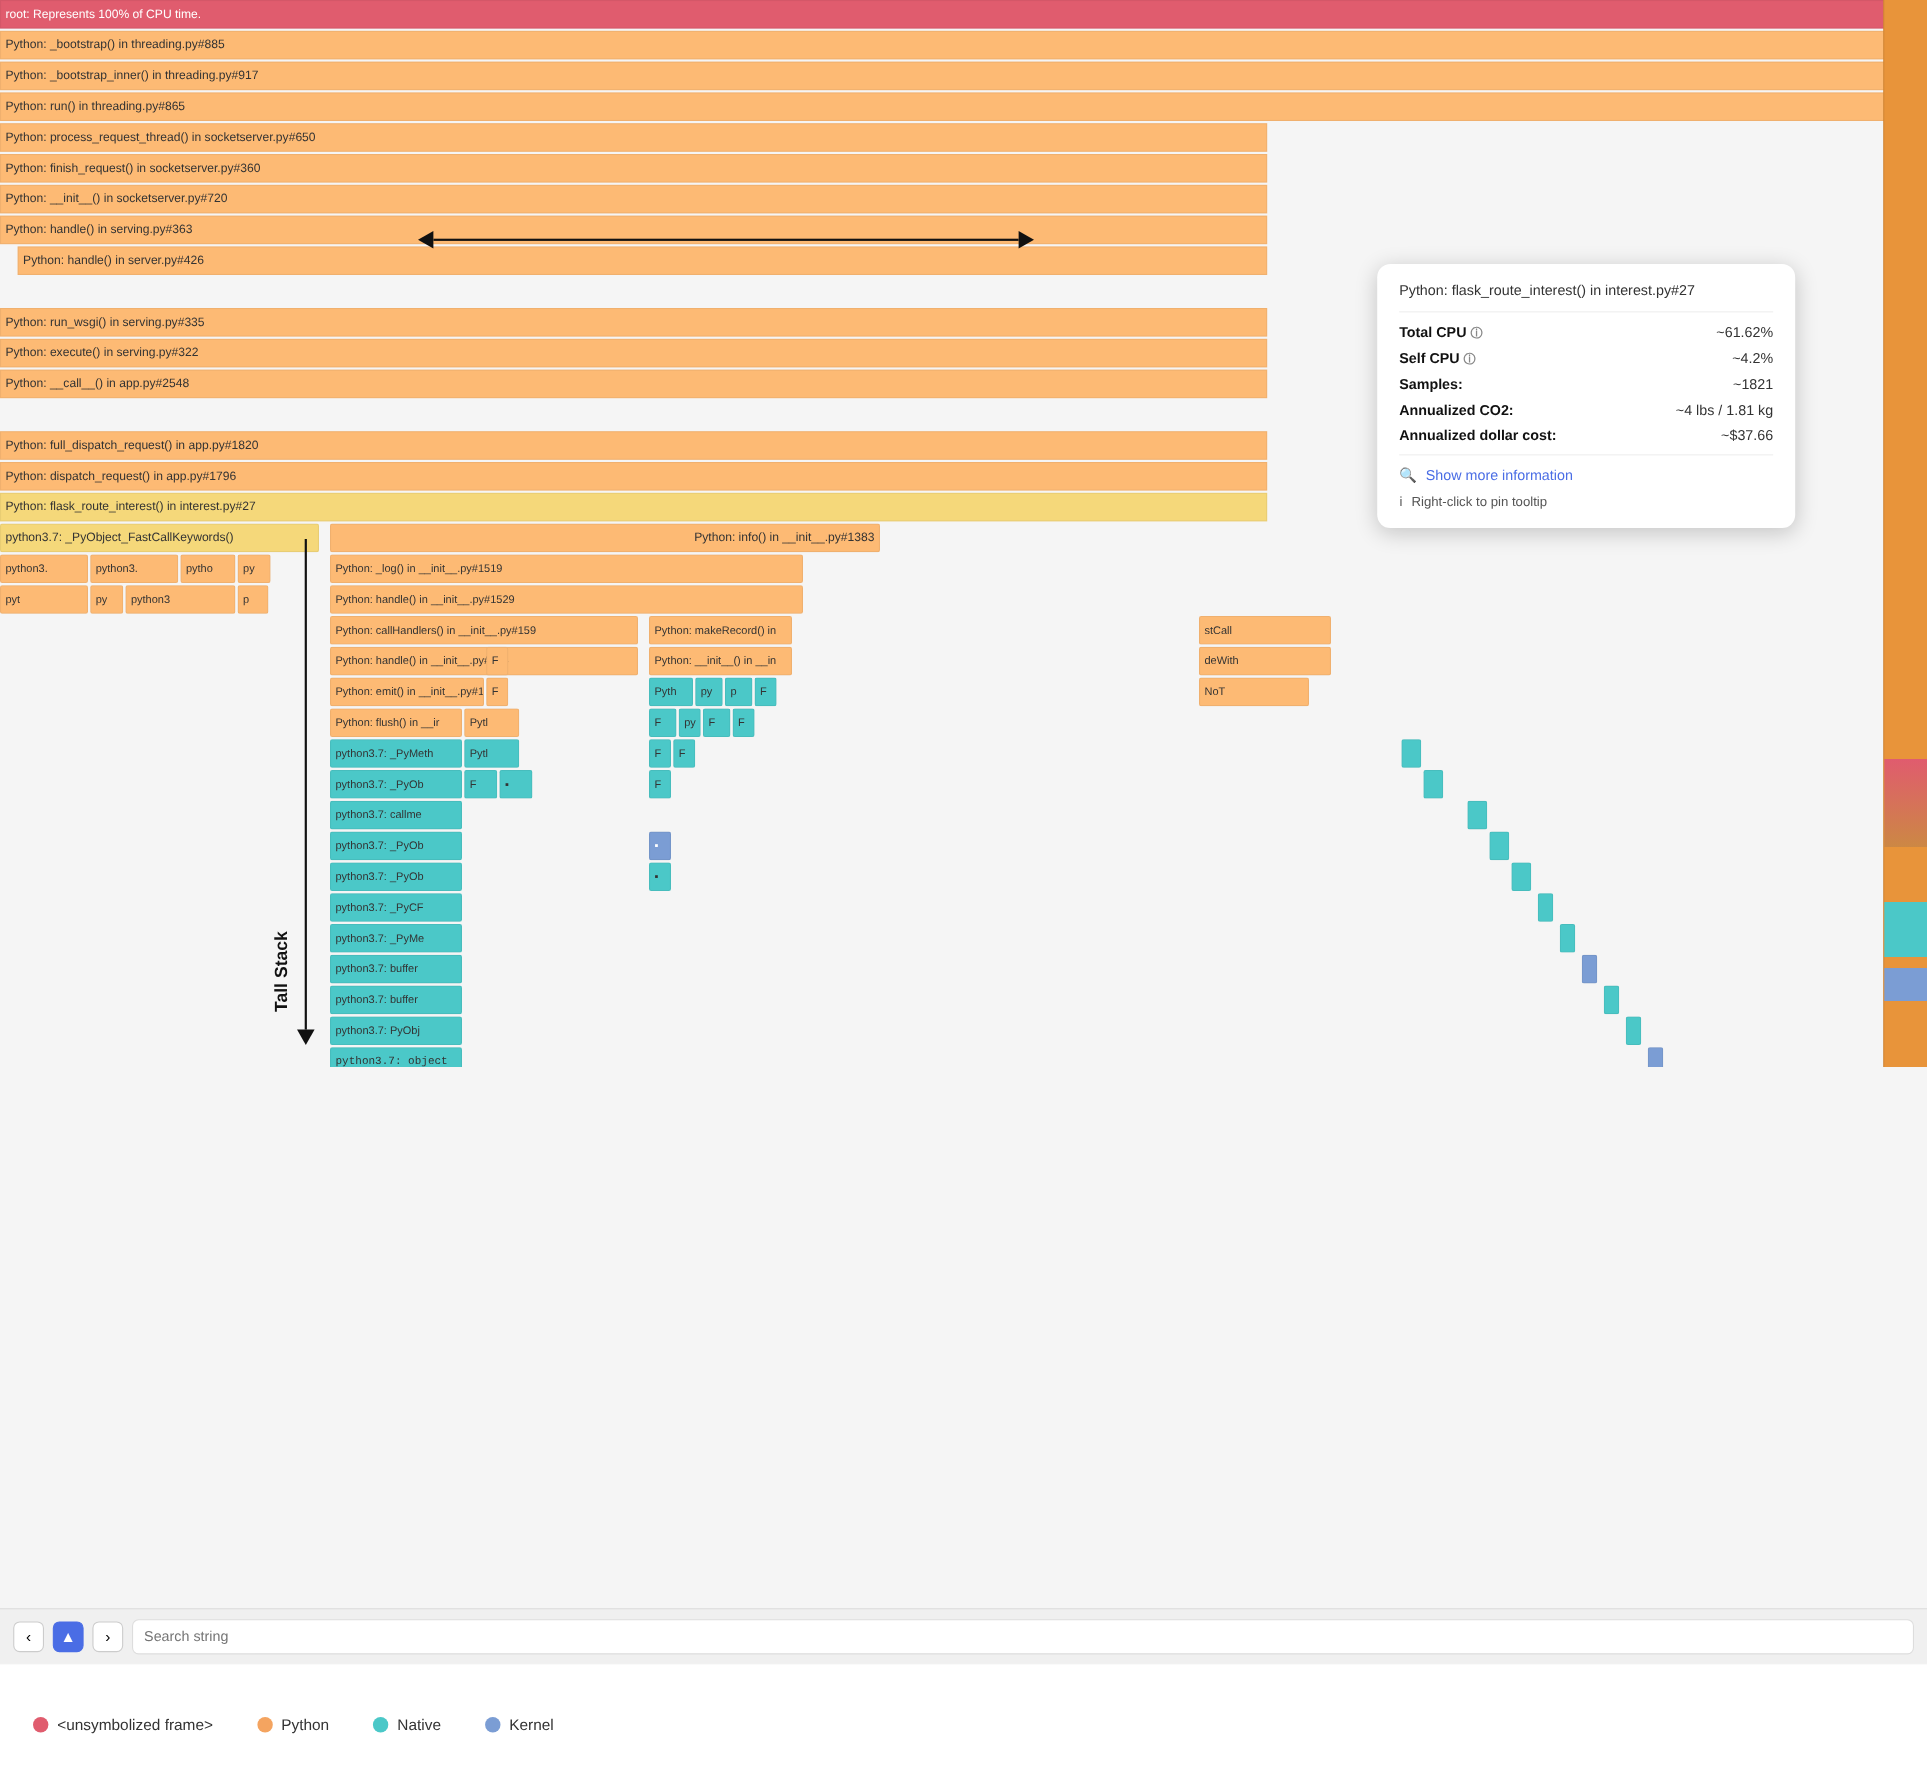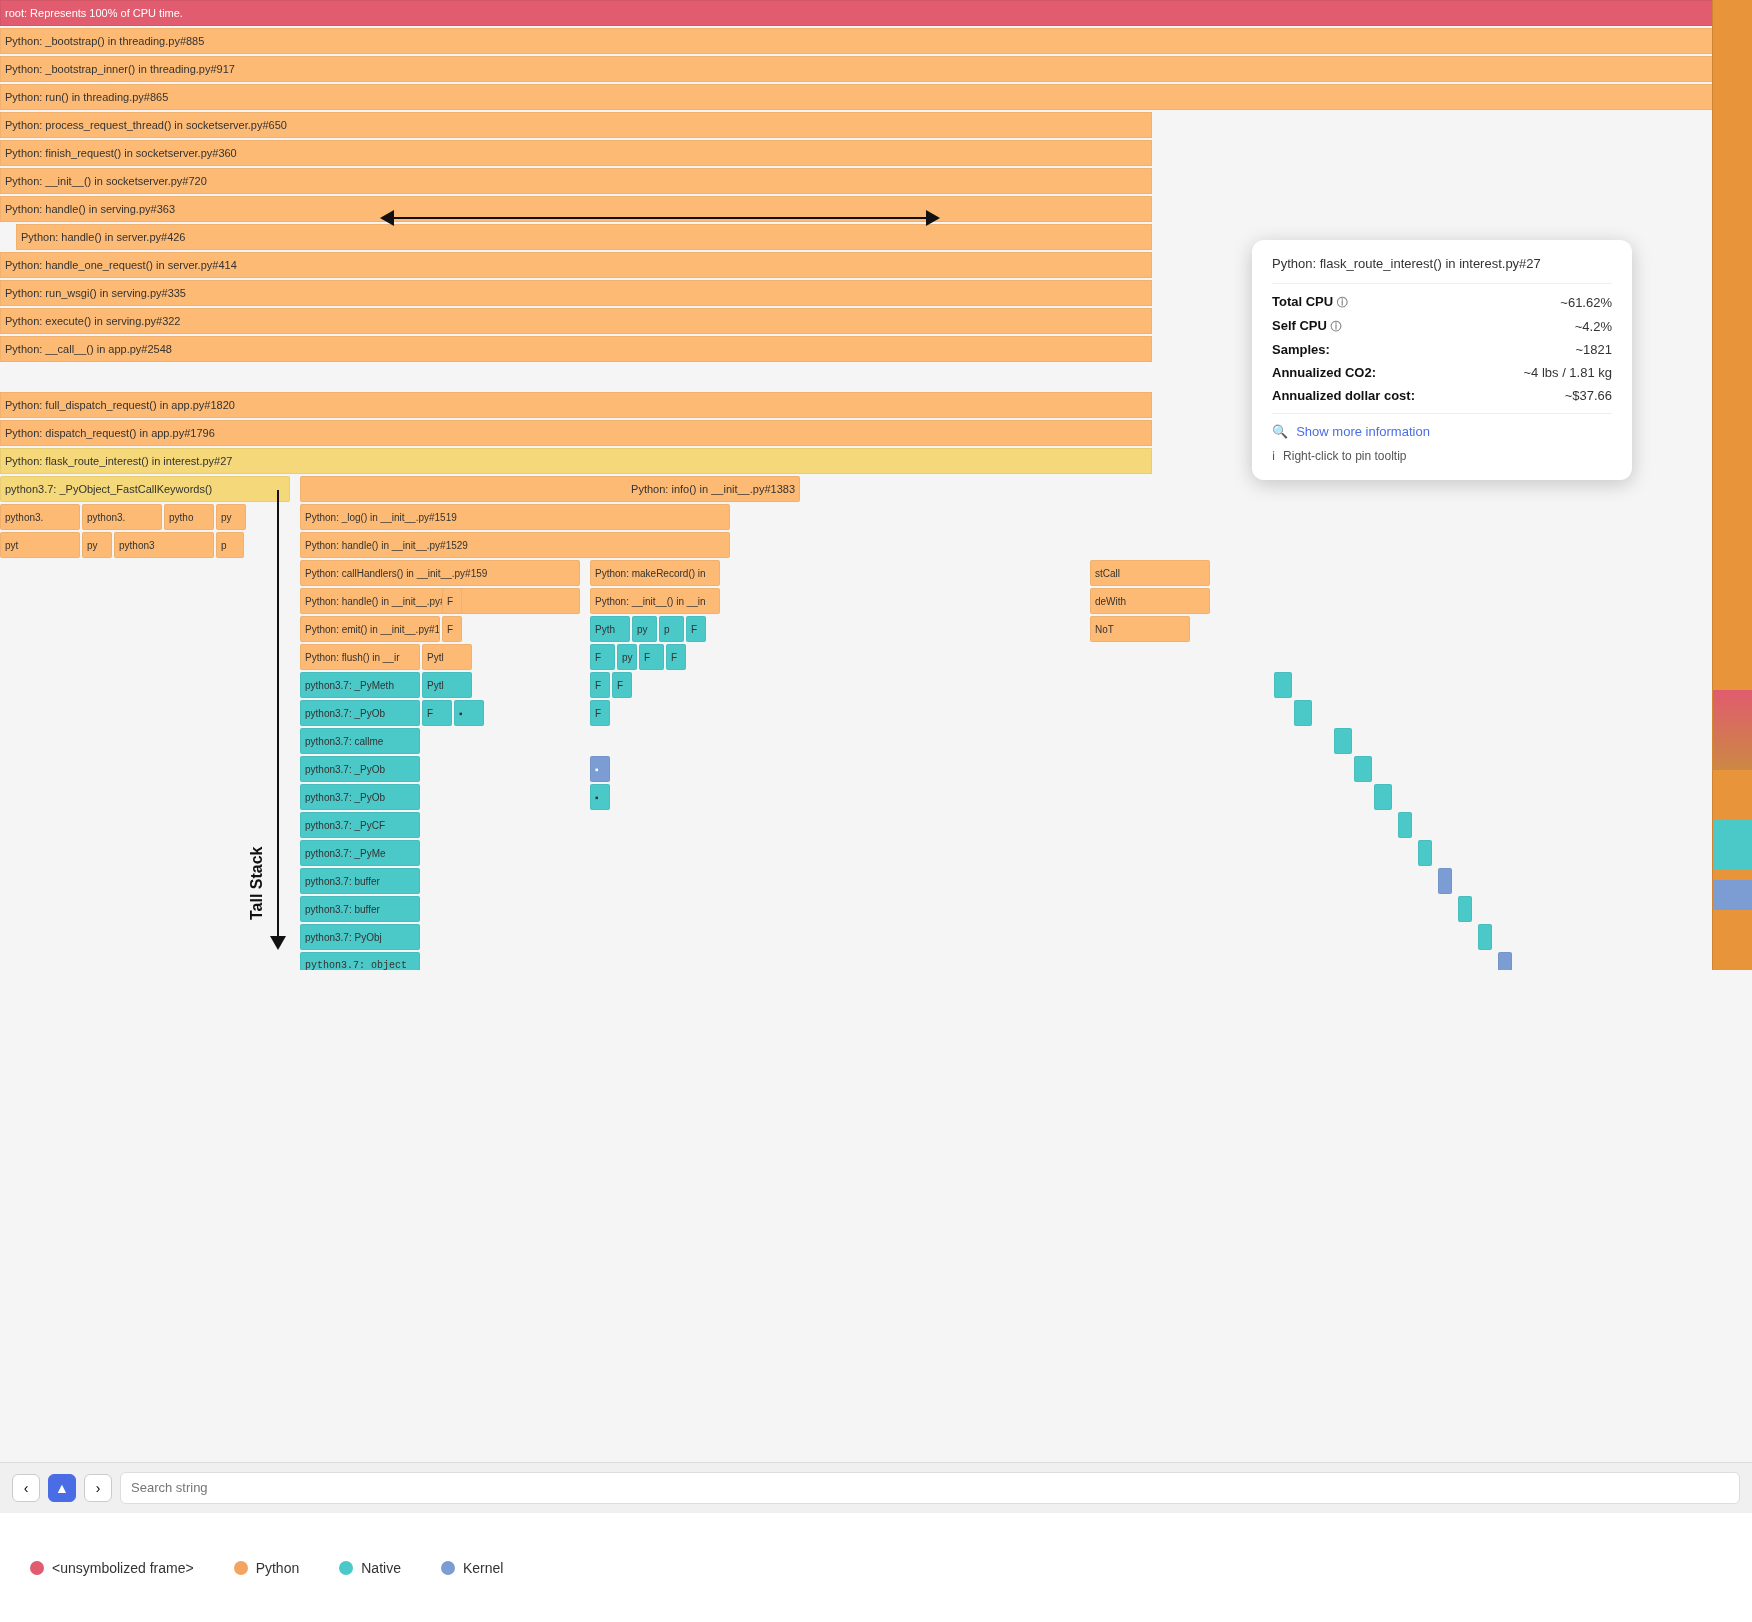--- a/index.html
+++ b/index.html
@@ -119,21 +119,20 @@
     .tooltip-title {
       font-size: 13px;
       color: #333;
       margin-bottom: 12px;
     }
     .tooltip-row {
       display: flex;
       justify-content: space-between;
       margin-bottom: 8px;
       font-size: 13px;
-      align-items: center;
     }
     .tooltip-label { font-weight: 700; color: #111; }
     .tooltip-value { color: #333; }
     .tooltip-divider { border: none; border-top: 1px solid #eee; margin: 10px 0; }
     .tooltip-show-more {
       display: flex;
       align-items: center;
       gap: 8px;
       color: #4a6de5;
       font-size: 13px;
@@ -264,23 +263,20 @@
     <span>Python: finish_request() in socketserver.py#360</span>
   </div>
   <div class="row-full flame-cell python" style="top:168px; left:0; right:600px; position:absolute; border-radius:0;">
     <span>Python: __init__() in socketserver.py#720</span>
   </div>
   <div class="row-full flame-cell python" style="top:196px; left:0; right:600px; position:absolute; border-radius:0;">
     <span>Python: handle() in serving.py#363</span>
   </div>
   <div class="row-full flame-cell python" style="top:224px; left:16px; right:600px; position:absolute; border-radius:0;align-items:center;">
     <span>Python: handle() in server.py#426</span>
-  </div>
-  <div class="row-full flame-cell python" style="top:252px; left:0; right:600px; position:absolute; border-radius:0;">
-    <span>Python: handle_one_request() in server.py#414</span>
   </div>
   <div class="row-full flame-cell python" style="top:280px; left:0; right:600px; position:absolute; border-radius:0;">
     <span>Python: run_wsgi() in serving.py#335</span>
   </div>
   <div class="row-full flame-cell python" style="top:308px; left:0; right:600px; position:absolute; border-radius:0;">
     <span>Python: execute() in serving.py#322</span>
   </div>
   <div class="row-full flame-cell python" style="top:336px; left:0; right:600px; position:absolute; border-radius:0;">
     <span>Python: __call__() in app.py#2548</span>
   </div>

